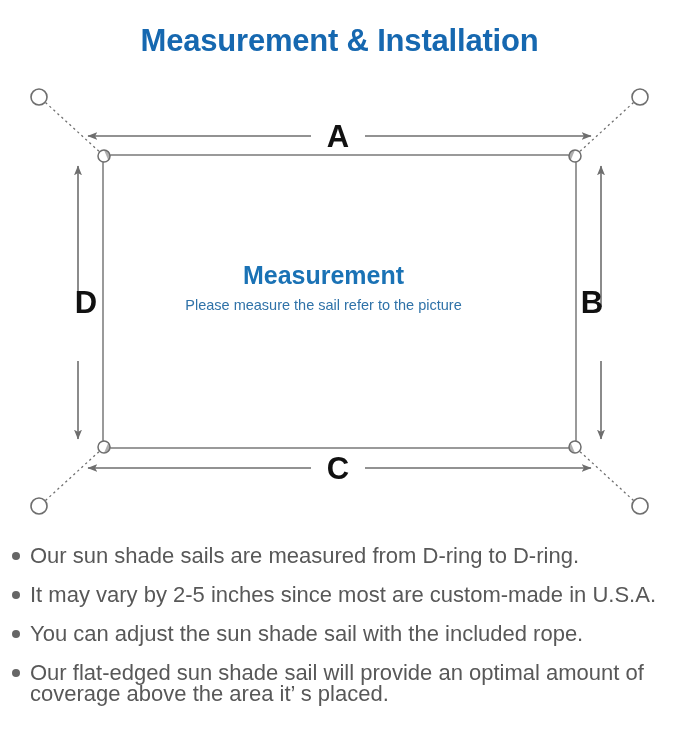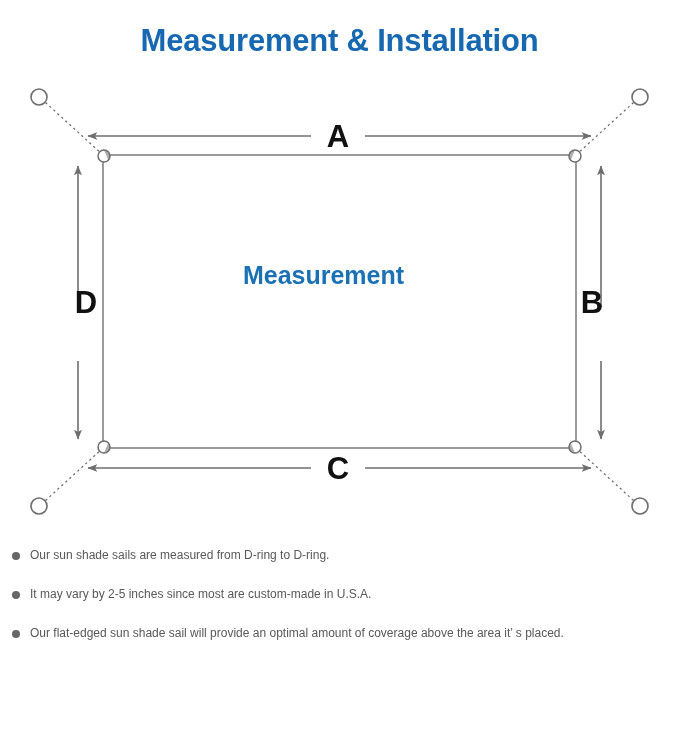--- a/index.html
+++ b/index.html
@@ -82,21 +82,21 @@
     left: 0;
     width: 679px;
     padding: 0;
     margin: 0;
   }
   .note-item {
     position: relative;
     padding-left: 30px;
     padding-right: 6px;
     margin-bottom: 18px;
-    font-size: 12px;
+    font-size: 22px;
     line-height: 21px;
     color: #585858;
   }
   .note-bullet {
     position: absolute;
     left: 12px;
     top: 7px;
     width: 8px;
     height: 8px;
     border-radius: 50%;
@@ -188,30 +188,35 @@
       <text x="592" y="244" text-anchor="middle" font-family="Liberation Sans, sans-serif" font-size="31" font-weight="bold" fill="#111111">B</text>
 
       <text x="338" y="410" text-anchor="middle" font-family="Liberation Sans, sans-serif" font-size="31" font-weight="bold" fill="#111111">C</text>
 
       <text x="86" y="244" text-anchor="middle" font-family="Liberation Sans, sans-serif" font-size="31" font-weight="bold" fill="#111111">D</text>
     </svg>
   </div>
 
   <div class="center-block">
     <div class="center-title">Measurement</div>
+    <div class="center-sub">Please measure the sail refer to the picture</div>
   </div>
 
   <div class="notes">
     <div class="note-item">
       <span class="note-bullet"></span>
       <span class="note-text">Our sun shade sails are measured from D-ring to D-ring.</span>
     </div>
     <div class="note-item">
       <span class="note-bullet"></span>
       <span class="note-text">It may vary by 2-5 inches since most are custom-made in U.S.A.</span>
     </div>
     <div class="note-item">
       <span class="note-bullet"></span>
+      <span class="note-text">You can adjust the sun shade sail with the included rope.</span>
+    </div>
+    <div class="note-item">
+      <span class="note-bullet"></span>
       <span class="note-text">Our flat-edged sun shade sail will provide an optimal amount of coverage above the area it’ s placed.</span>
     </div>
   </div>
 
 </div>
 
 </body></html>

